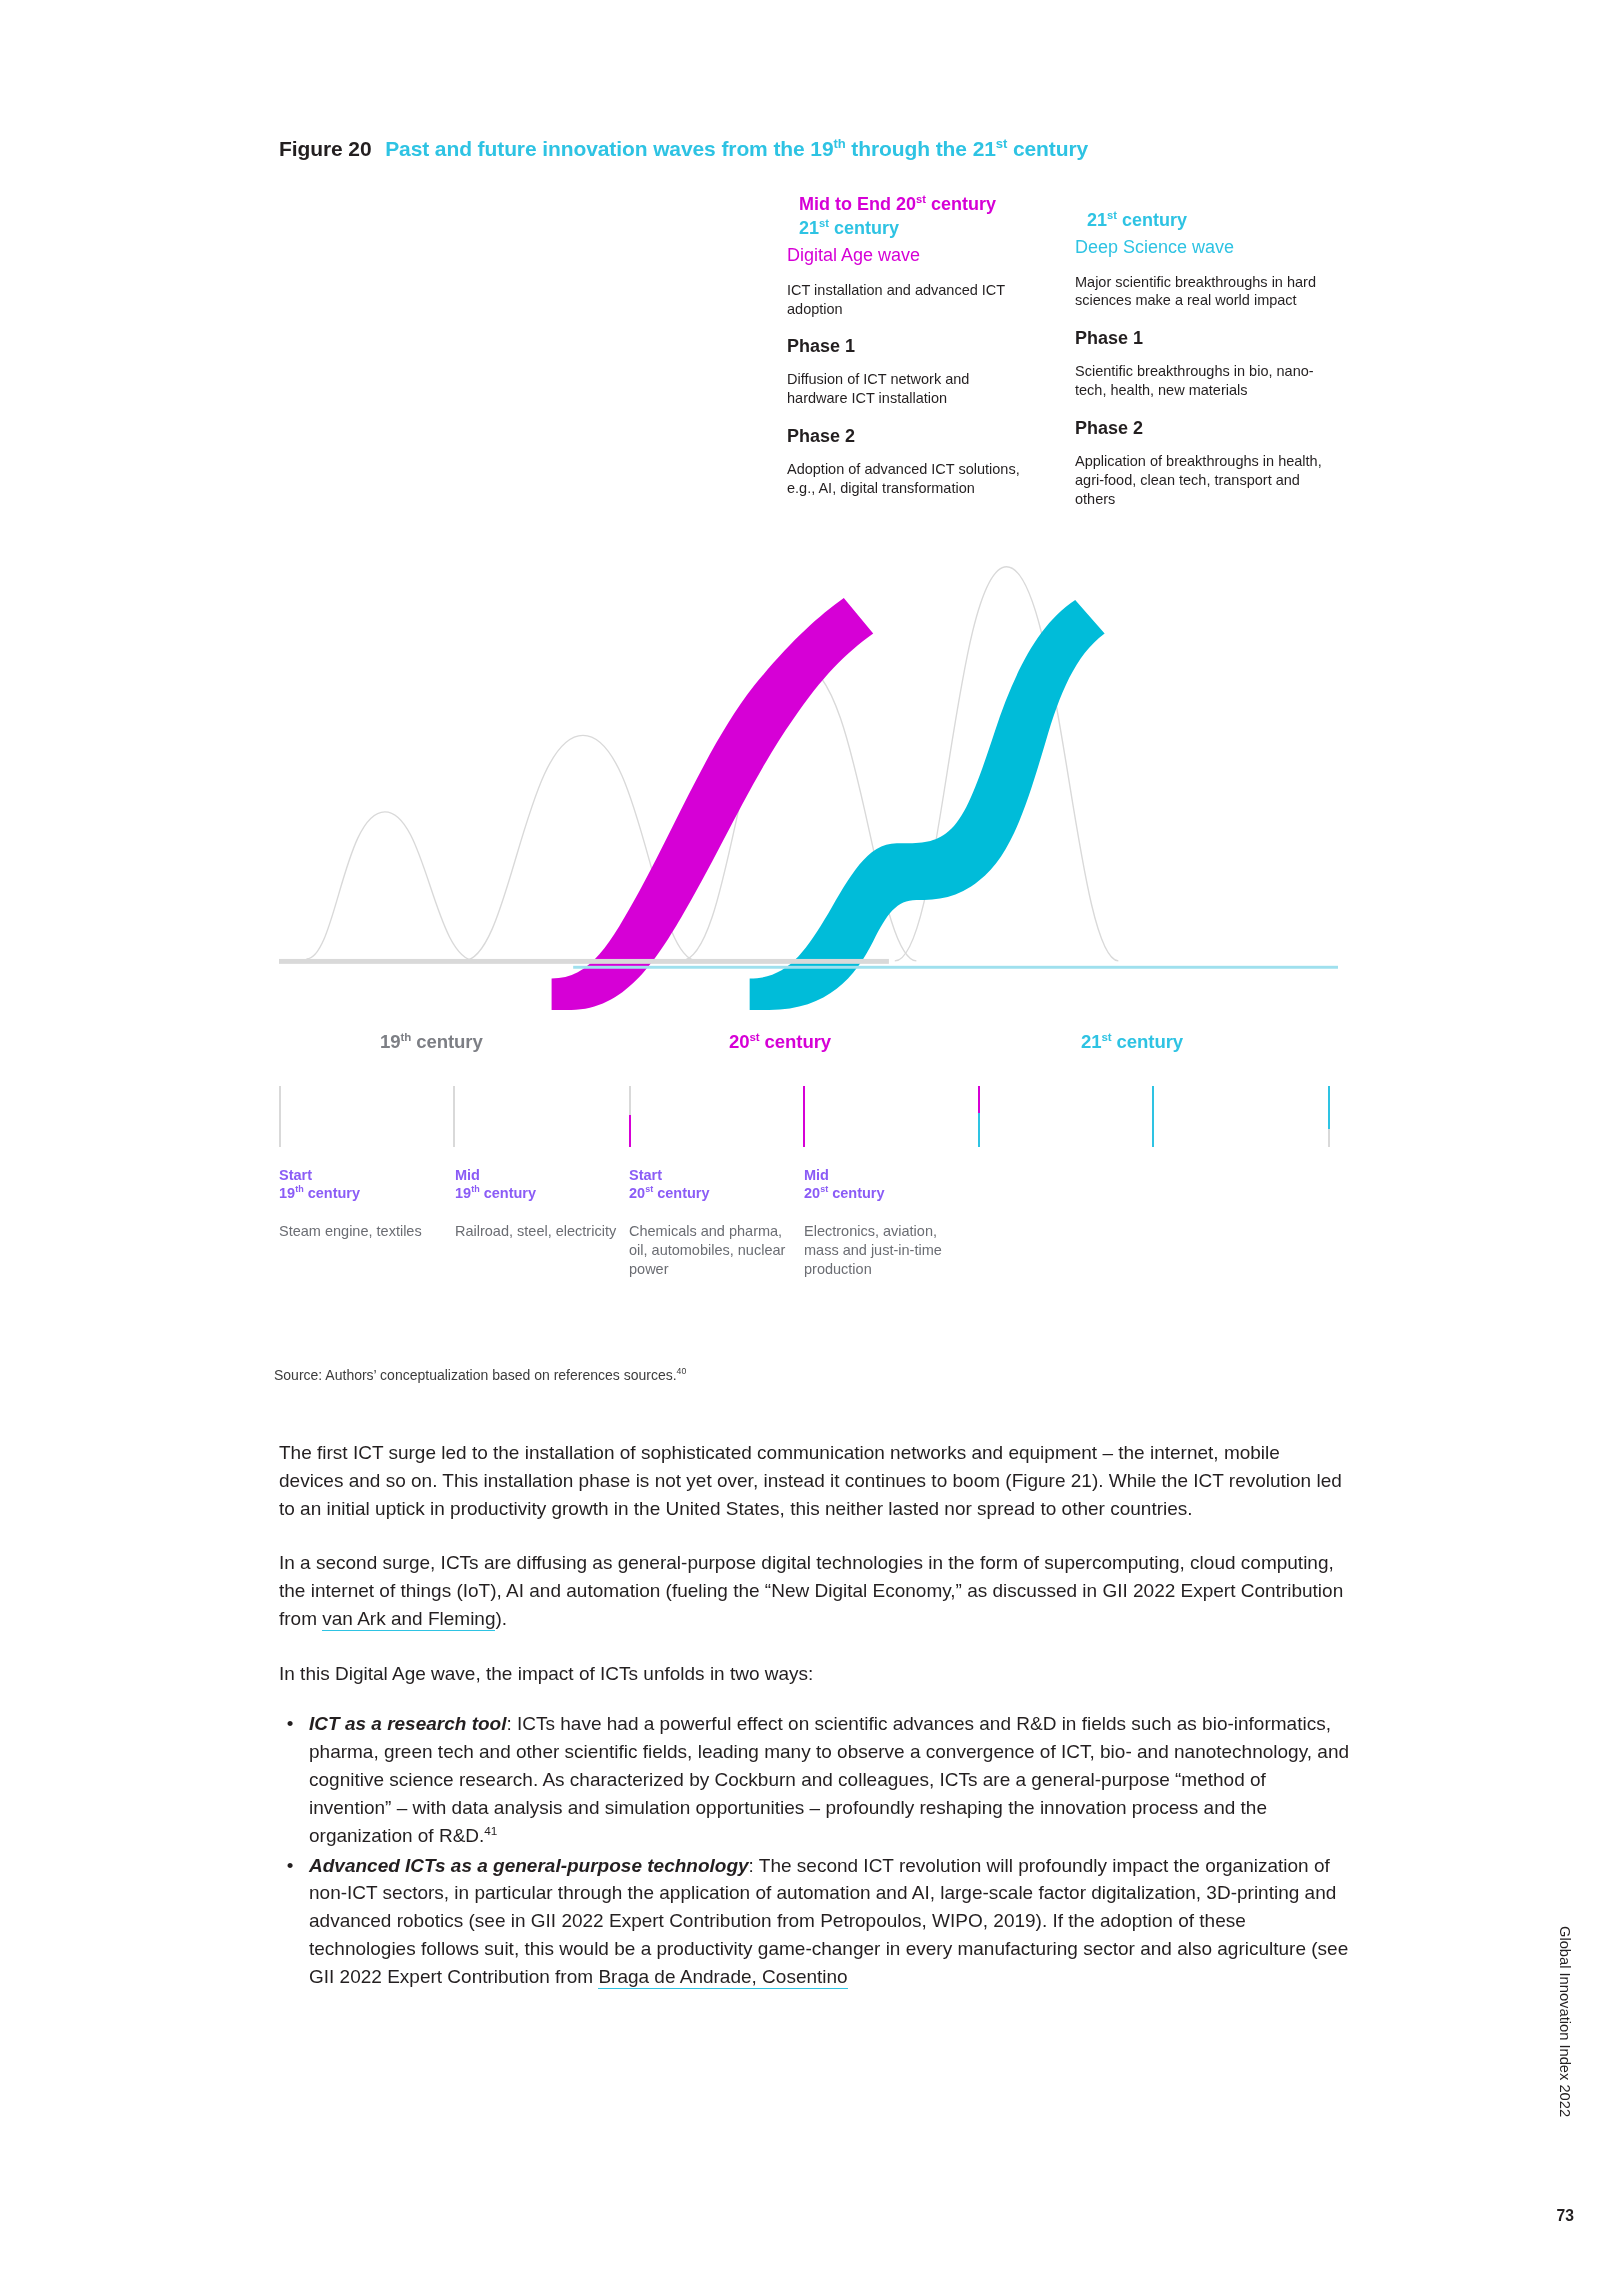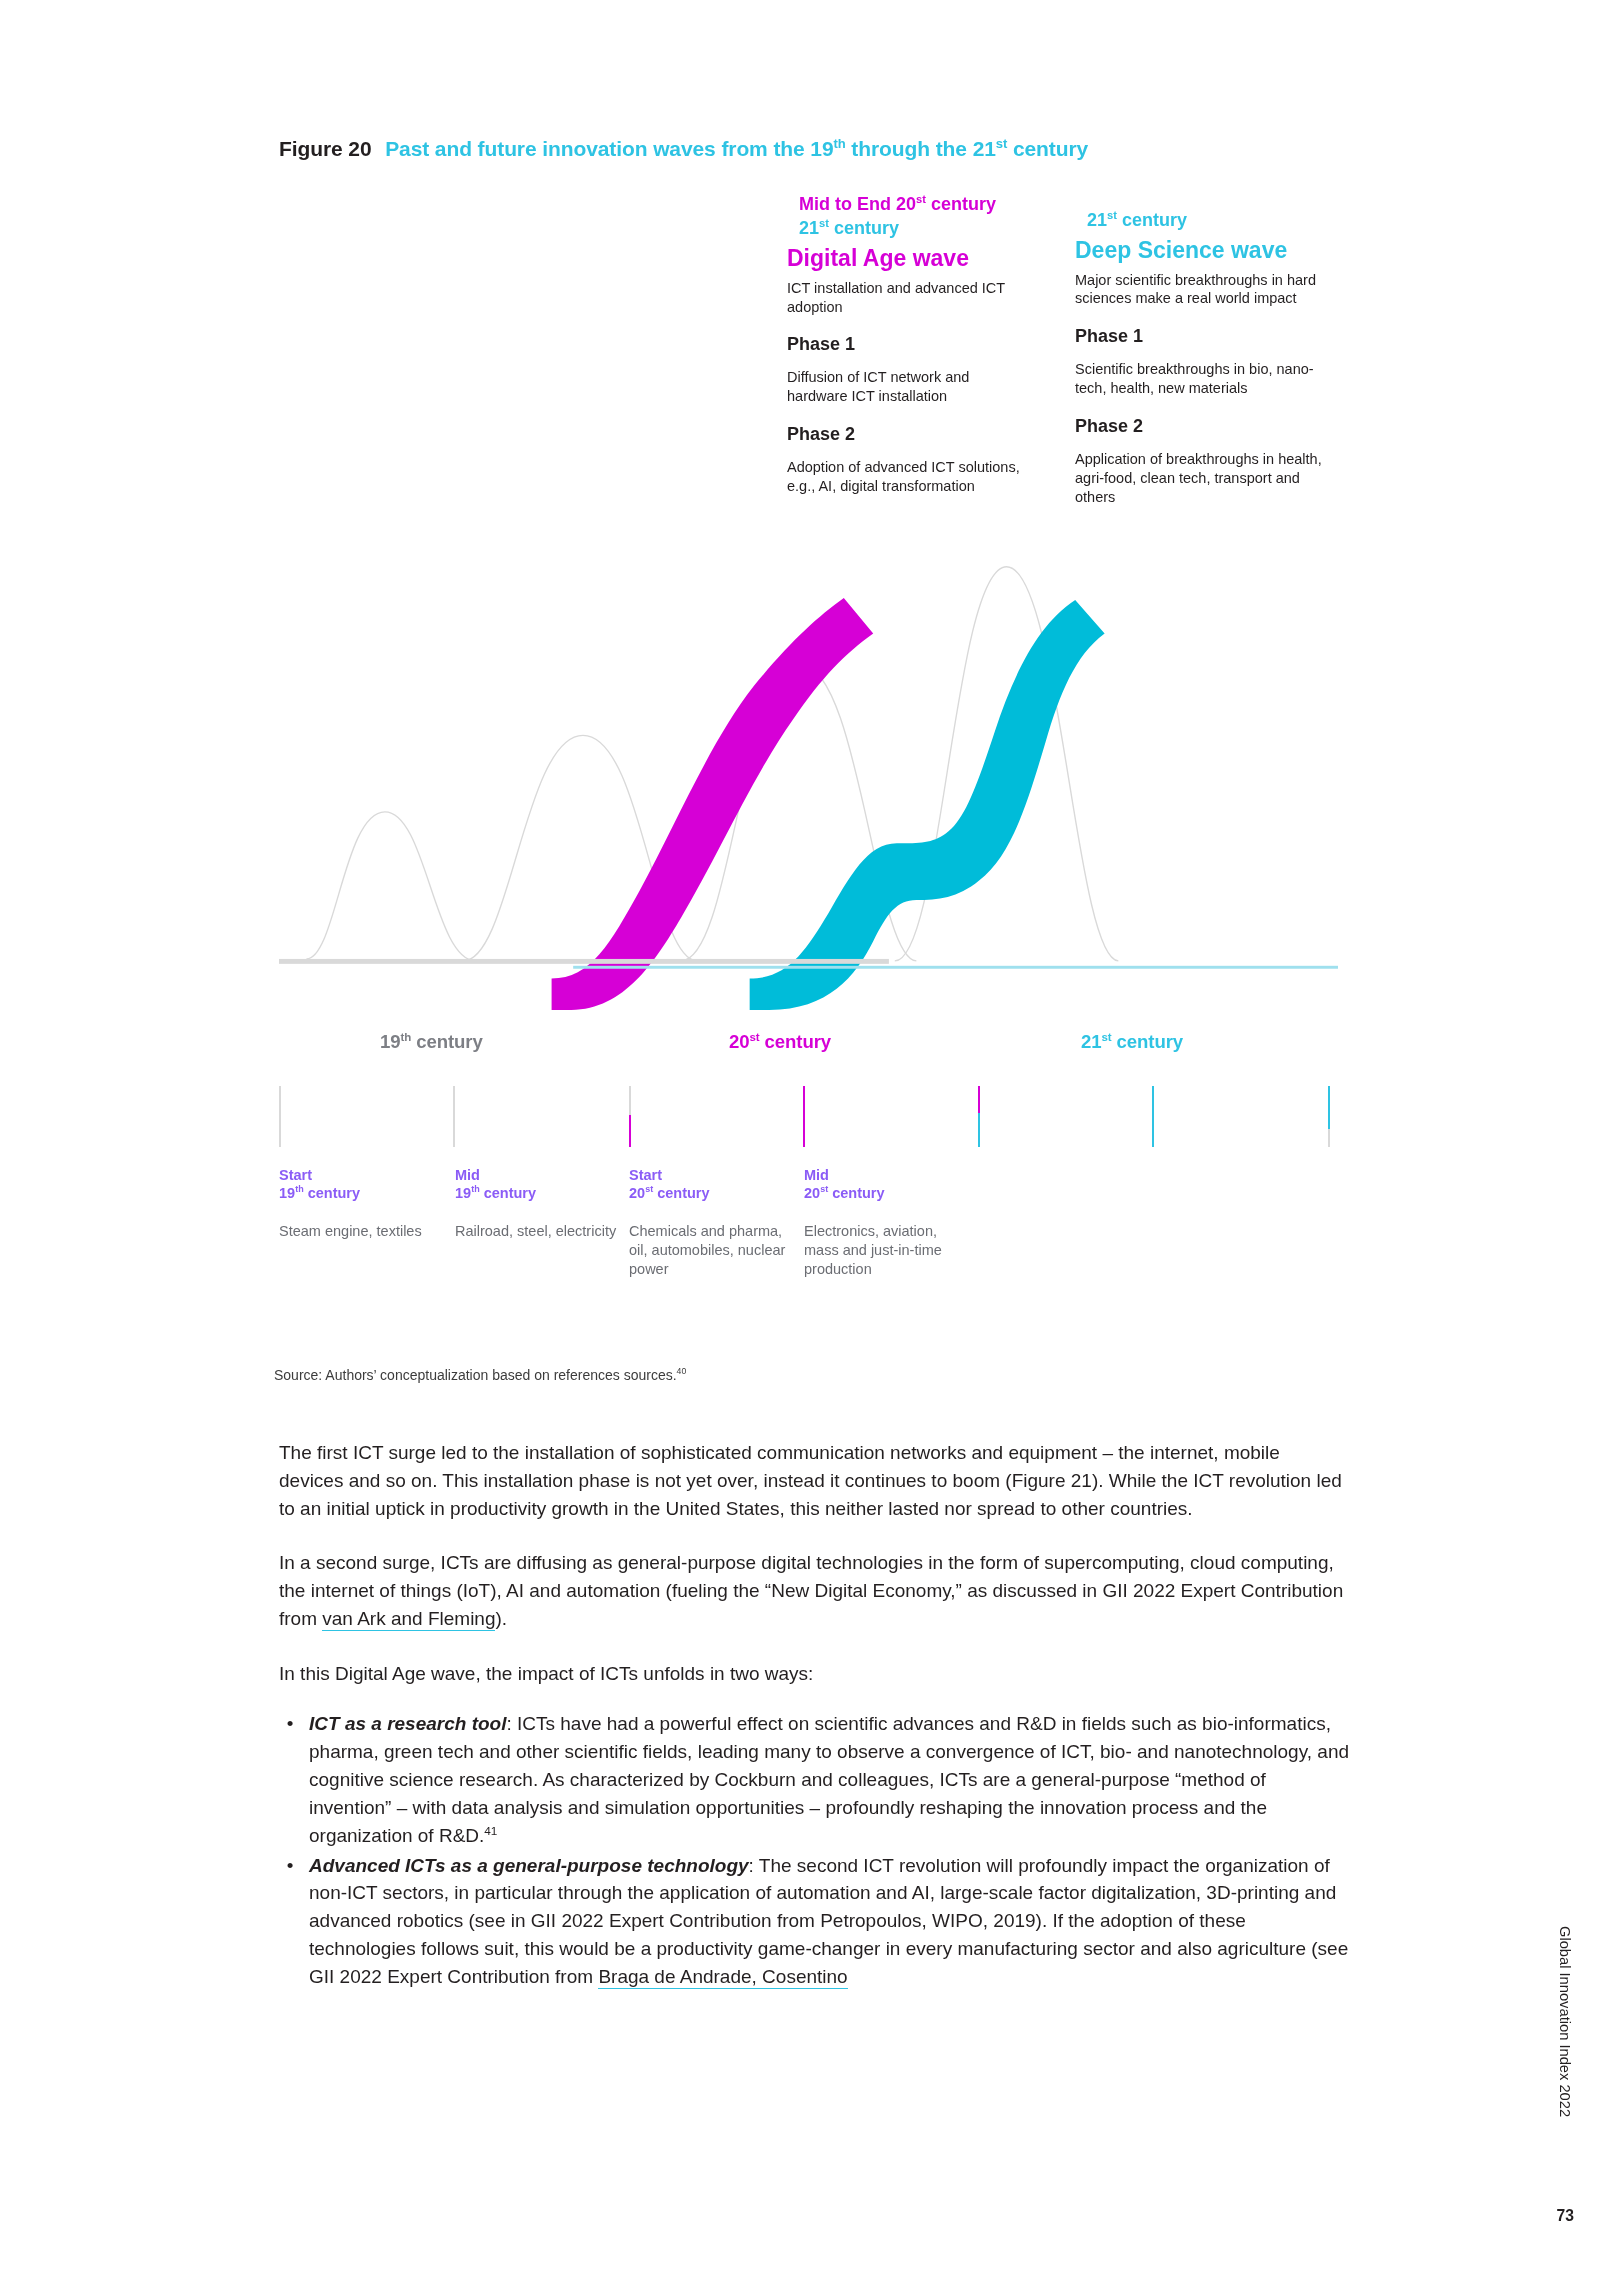--- a/index.html
+++ b/index.html
@@ -22,22 +22,22 @@
   .fig-head .fig-num { color:#231f20; }
   .fig-head .fig-title { color:#2ec3e3; margin-left:13.7px; }
   sup { font-size:0.62em; vertical-align:super; line-height:0; }
 
   
   .callout { position:absolute; }
   .callout .eyebrow {
     font-size:18px; font-weight:bold; line-height:1.34;margin-left:12px;
   }
   .callout .wave-name {
-    font-size:23px; font-weight:bold; line-height:1.2;
-    margin-top:4.9px; margin-bottom:6px;
+    font-size:18px; font-weight:normal; line-height:1.2;
+    margin-top:4.9px; margin-bottom:14px;
   }
   .callout .lede {
     font-size:14.5px; line-height:1.30; color:#231f20; font-weight:400;
   }
   .callout .phase { margin-top:16.7px; }
   .callout .phase-label { font-size:18px; font-weight:bold; line-height:1.30; }
   .callout .phase-text { font-size:14.5px; line-height:1.30;margin-top:12px; }
 
   #callout-digital { left:787px; top:192px; width:235px; }
   #callout-digital .eyebrow.c1 { color:#d600d6; }

